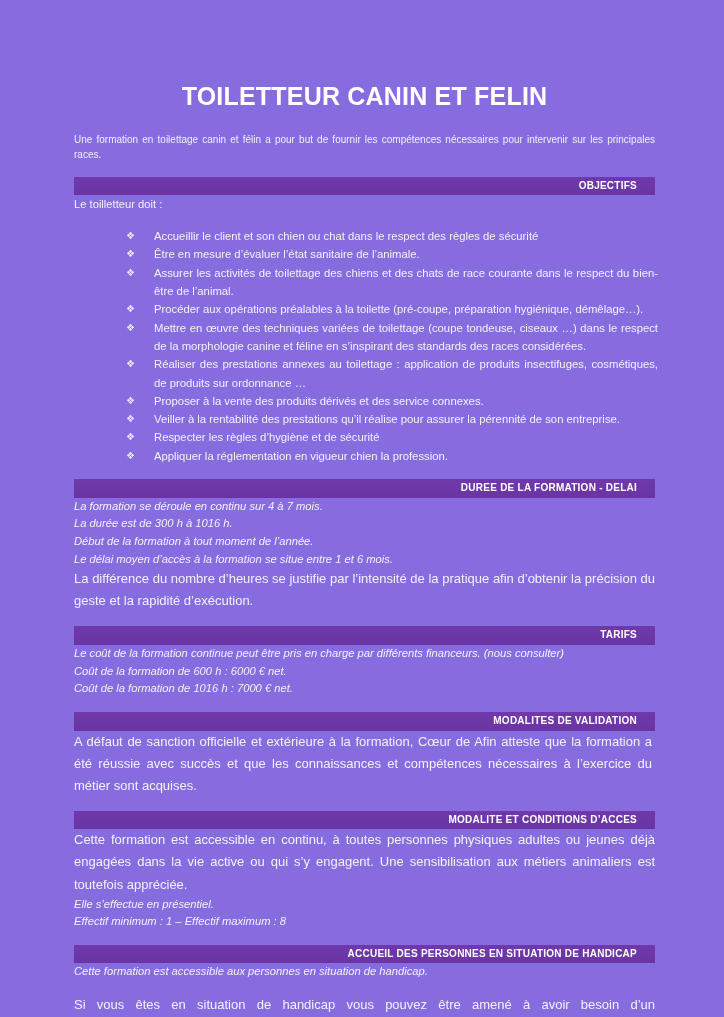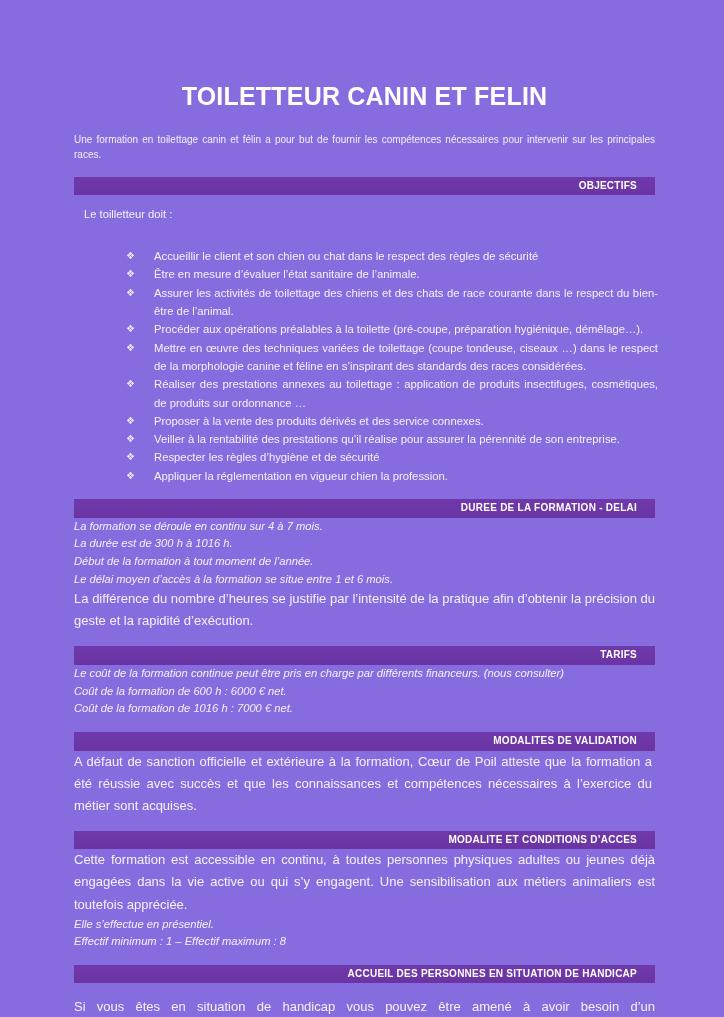--- a/index.html
+++ b/index.html
@@ -80,21 +80,21 @@
     text-align: justify;
     width: 578px;
   }
   .para.wide {
     width: 581px;
   }
 
   .lead-in {
     font-size: 11.2px;
     line-height: 1.6;
-    margin: 10px;
+    margin: 0;
     padding-top: 1px;
     color: #F4F1FD;
   }
 
   ul.obj-list {
     list-style: none;
     margin: 0;
     padding: 0;
     padding-top: 13px;
   }
@@ -159,32 +159,33 @@
 
   <div class="section">
     <div class="section-header">TARIFS</div>
     <p class="body-line">Le coût de la formation continue peut être pris en charge par différents financeurs. (nous consulter)</p>
     <p class="body-line">Coût de la formation de 600 h : 6000 € net.</p>
     <p class="body-line">Coût de la formation de 1016 h : 7000 € net.</p>
   </div>
 
   <div class="section">
     <div class="section-header">MODALITES DE VALIDATION</div>
-    <p class="para">A défaut de sanction officielle et extérieure à la formation, Cœur de Poil atteste que la formation a été réussie avec succès et que les connaissances et compétences nécessaires à l’exercice du métier sont acquises.</p>
+    <p class="para">A défaut de sanction officielle et extérieure à la formation, Cœur de Afin atteste que la formation a été réussie avec succès et que les connaissances et compétences nécessaires à l’exercice du métier sont acquises.</p>
   </div>
 
   <div class="section">
     <div class="section-header">MODALITE ET CONDITIONS D’ACCES</div>
     <p class="para wide">Cette formation est accessible en continu, à toutes personnes physiques adultes ou jeunes déjà engagées dans la vie active ou qui s’y engagent. Une sensibilisation aux métiers animaliers est toutefois appréciée.</p>
     <p class="body-line">Elle s’effectue en présentiel.</p>
     <p class="body-line">Effectif minimum : 1 – Effectif maximum : 8</p>
   </div>
 
   <div class="section">
     <div class="section-header flush">ACCUEIL DES PERSONNES EN SITUATION DE HANDICAP</div>
+    <p class="body-line">Cette formation est accessible aux personnes en situation de handicap.</p>
     <div class="spacer-md"></div>
     <p class="para wide">Si vous êtes en situation de handicap vous pouvez être amené à avoir besoin d’un accompagnement spécifique ou une aide adaptée. Afin d’organiser votre venue dans les meilleures conditions et de nous assurer que les moyens de la prestation de formation peuvent être adaptés à vos besoins spécifiques, vous pouvez me contacter au :</p>
   </div>
 
   <div class="signature-block">
     
     
   </div>
 
 </div>

